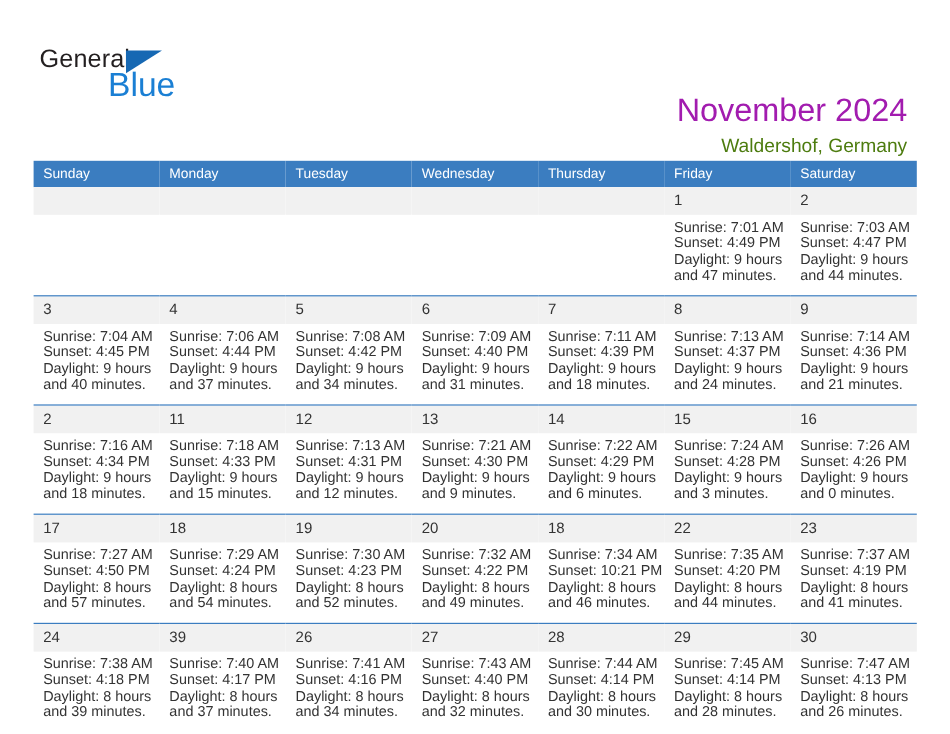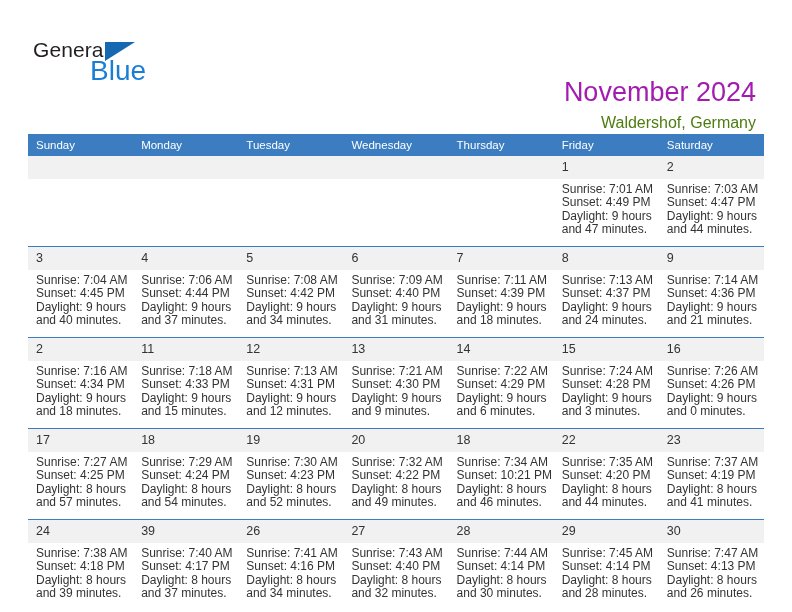--- a/index.html
+++ b/index.html
@@ -342,21 +342,21 @@
               <div>Daylight: 9 hours</div>
               <div>and 0 minutes.</div>
             </div>
           </td>
         </tr>
         <tr>
           <td>
             <span class="daynum">17</span>
             <div class="details">
               <div>Sunrise: 7:27 AM</div>
-              <div>Sunset: 4:25 PM</div>
+              <div>Sunset: 4:50 PM</div>
               <div>Daylight: 8 hours</div>
               <div>and 57 minutes.</div>
             </div>
           </td>
           <td>
             <span class="daynum">18</span>
             <div class="details">
               <div>Sunrise: 7:29 AM</div>
               <div>Sunset: 4:24 PM</div>
               <div>Daylight: 8 hours</div>

